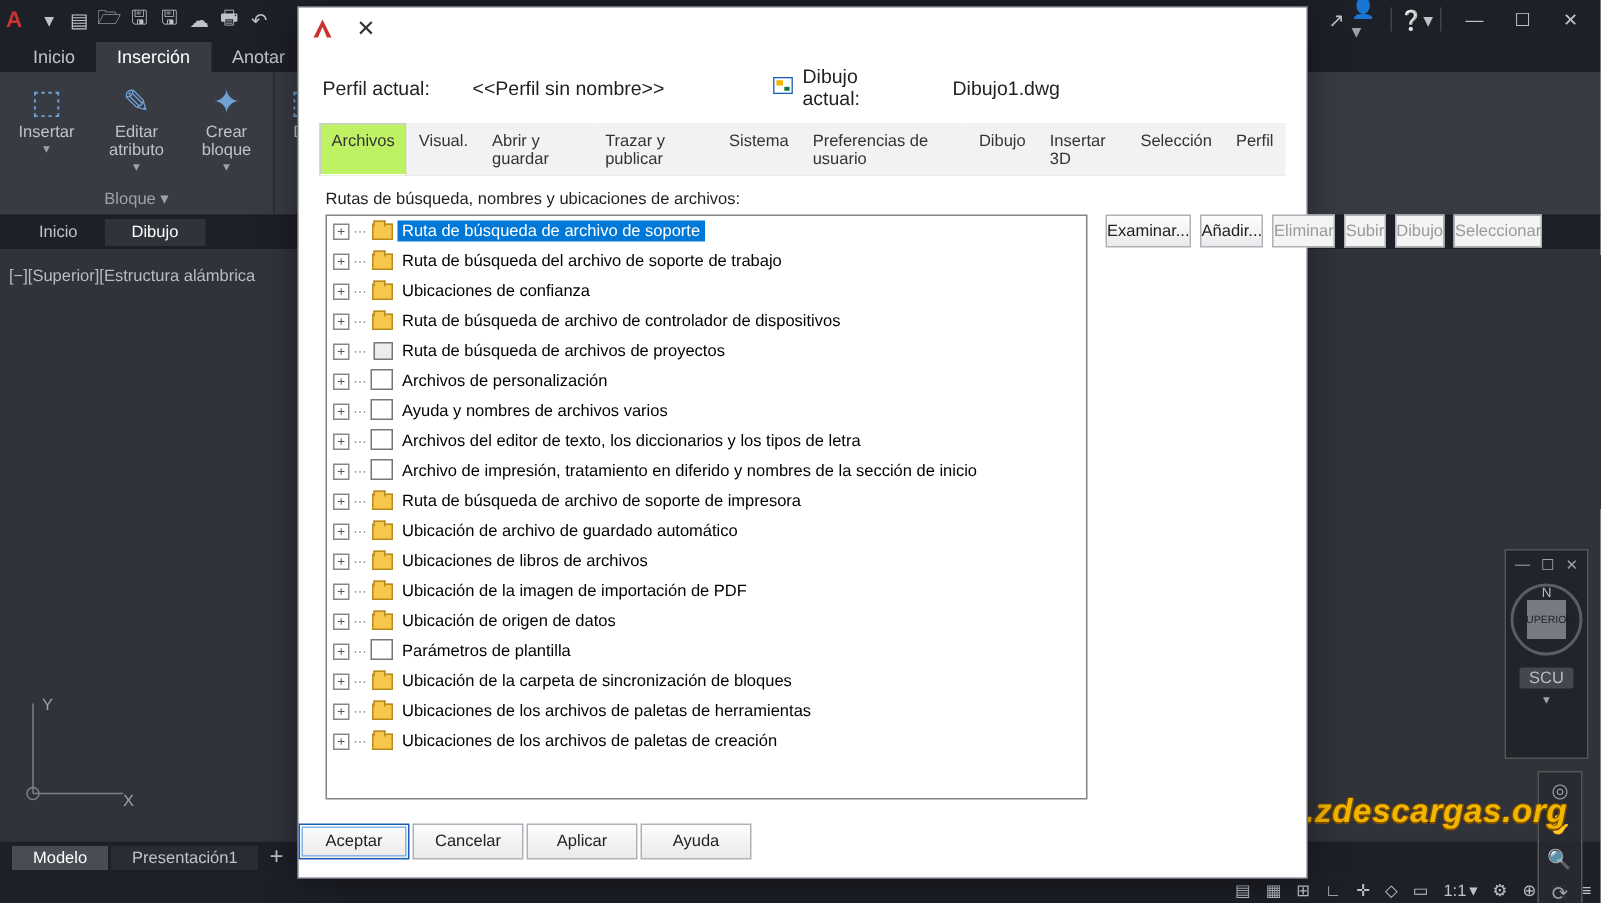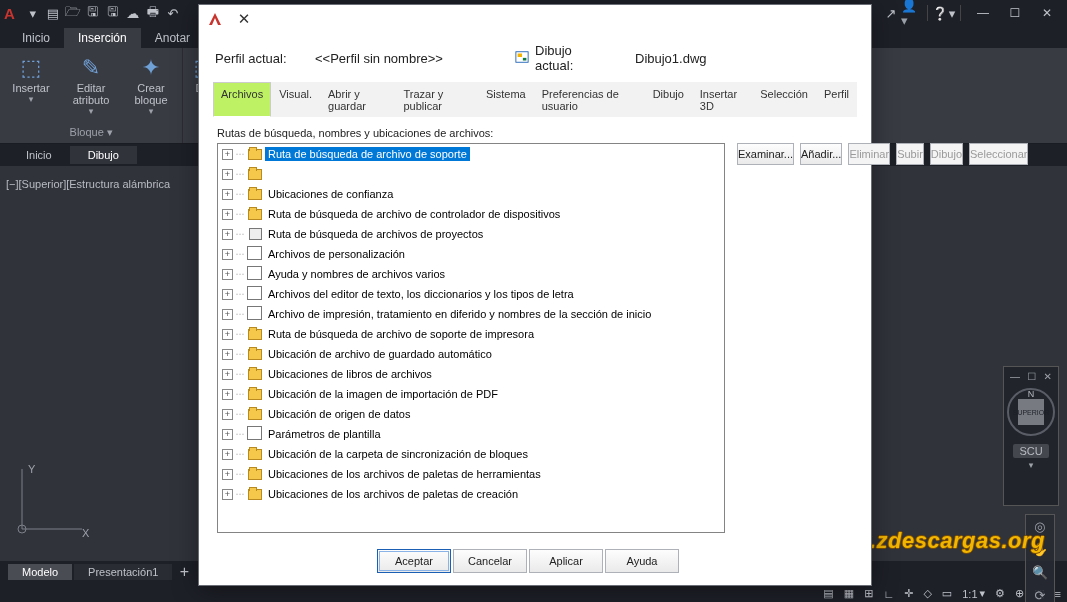--- a/index.html
+++ b/index.html
@@ -97,21 +97,21 @@
   .folder-ic { width:14px; height:11px; background:#f5c84c; border:1px solid #b88a1f; position:relative;}
   .folder-ic::before { content:""; position:absolute; top:-3px; left:0; width:6px; height:3px; background:#f5c84c; border:1px solid #b88a1f; border-bottom:none;}
   .stack-ic { display:inline-block; width:13px; height:12px; border:1px solid #777; background:#fff; position:relative;}
   .stack-ic::after{ content:""; position:absolute; top:-3px; left:-3px; width:13px; height:12px; border:1px solid #777; background:#fff;}
   .box-ic { width:13px; height:12px; border:1px solid #777; background:#ededed;}
 
   .btn-col { width:116px; display:flex; gap:6px;}
   .dlg-btn { height:22px; font-size:11px; border:1px solid #aeb2b8; background:linear-gradient(#fdfdfd,#eaeaea); cursor:pointer; color:#222;}
   .dlg-btn:disabled { color:#9a9a9a; background:#f4f4f4; cursor:default;}
 
-  .dlg-footer { padding: 10px 14px 12px 0; display:flex; justify-content:center; gap:2px;}
+  .dlg-footer { padding: 10px 14px 12px 0; display:flex; justify-content:flex-start; gap:2px;}
   .dlg-footer .dlg-btn { width:74px; height:24px;}
   .dlg-footer .dlg-btn.default { border:1px solid #1a5fb4; outline:1px solid #8ab4e8; outline-offset:-3px;}
 
 </style>
 </head>
 <body>
 
 <div class="titlebar">
   <span class="logo">A</span>
   <span class="tb-icon">▾</span>
@@ -291,20 +291,21 @@
                   <span class="folder-ic"></span>
                 </span>
                 <span class="lbl">Ruta de búsqueda de archivo de soporte</span>
               </div>
               <div class="tree-item">
                 <span class="pm">+</span>
                 <span class="dots">⋯</span>
                 <span class="ticon">
                   <span class="folder-ic"></span>
                 </span>
+                <span class="lbl">Ruta de búsqueda del archivo de soporte de trabajo</span>
               </div>
               <div class="tree-item">
                 <span class="pm">+</span>
                 <span class="dots">⋯</span>
                 <span class="ticon">
                   <span class="folder-ic"></span>
                 </span>
                 <span class="lbl">Ubicaciones de confianza</span>
               </div>
               <div class="tree-item">

